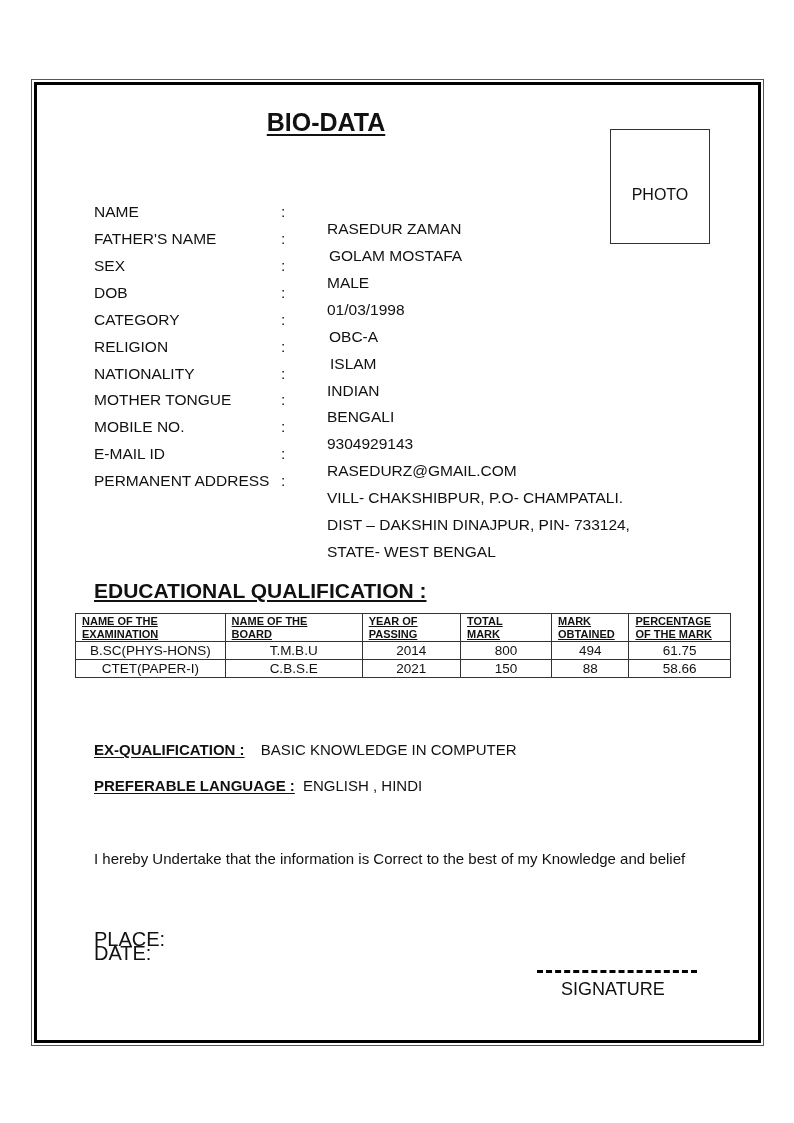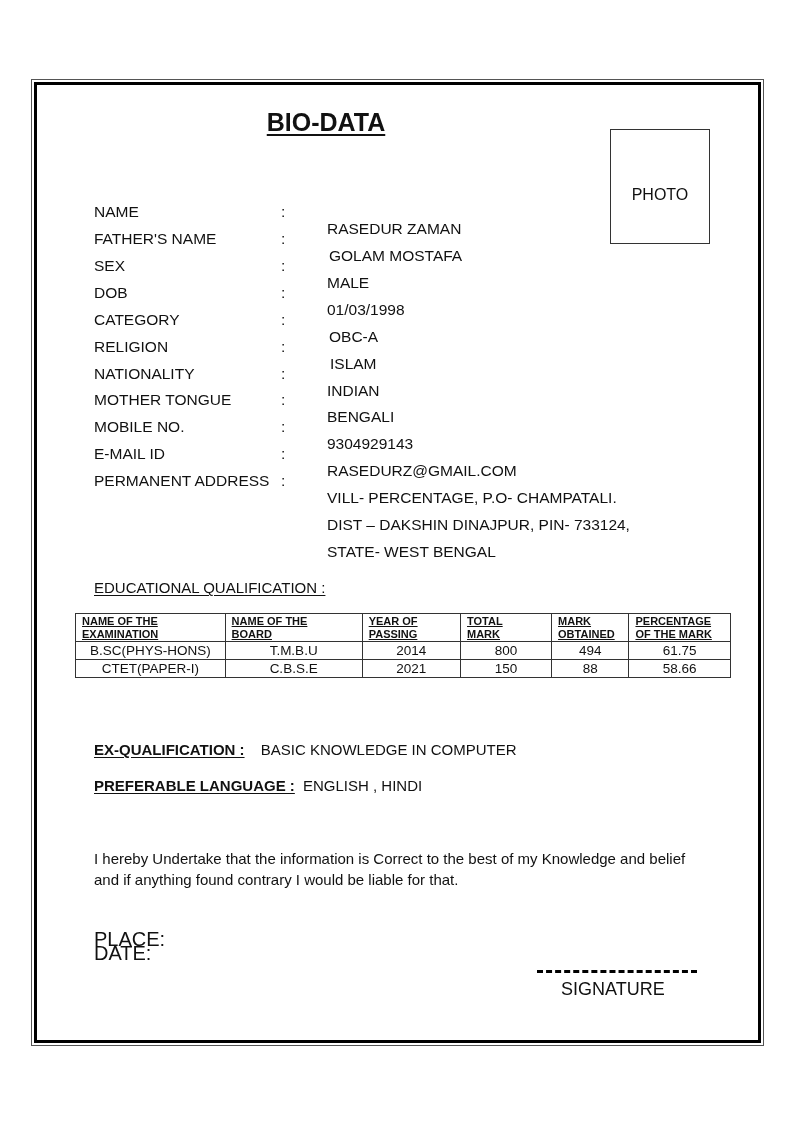--- a/index.html
+++ b/index.html
@@ -11,21 +11,21 @@
                  border: 3px solid #000; box-sizing: border-box; }
   .title { position: absolute; left: 0; width: 652px; top: 108px; text-align: center;
            font-weight: bold; font-size: 25px; text-decoration: underline; text-underline-offset: 3px; }
   .photo-box { position: absolute; left: 610px; top: 129px; width: 100px; height: 115px;
                border: 1px solid #333; box-sizing: border-box; }
   .photo-label { position: absolute; left: 0; right: 0; top: 56px; text-align: center; font-size: 16px; }
   .info-row { position: absolute; left: 94px; height: 20px; font-size: 15.5px; }
   .info-label { position: absolute; left: 0; white-space: nowrap; }
   .info-colon { position: absolute; left: 187px; }
   .info-value { position: absolute; left: 233px; white-space: nowrap; margin-top: 17px; }
-  .section-heading { position: absolute; left: 94px; font-weight: normal; font-size: 15px;
+  .section-heading { position: absolute; left: 94px; font-weight: bold; font-size: 21px;
                      text-decoration: underline; text-underline-offset: 2px; white-space: nowrap; }
   table.edu { position: absolute; left: 75px; top: 613px; width: 656px; border-collapse: collapse;
               font-size: 13.5px; }
   table.edu td, table.edu th { border: 1px solid #333; padding: 0 6px; height: 17px; line-height: 16px; }
   table.edu th { font-weight: bold; font-size: 11px; text-align: left; text-decoration: underline;
                  line-height: 13px; height: 27px; vertical-align: middle; }
   table.edu td { text-align: center; }
   .inline-line { position: absolute; left: 94px; font-size: 15px; white-space: nowrap; }
   .inline-line .h { font-weight: bold; text-decoration: underline; text-underline-offset: 2px; }
   .declaration { position: absolute; left: 94px; top: 848px; width: 640px; font-size: 15px; line-height: 21px; }
@@ -93,21 +93,21 @@
     <span class="info-value">9304929143</span>
   </div>
   <div class="info-row" style="top:445px">
     <span class="info-label">E-MAIL ID</span>
     <span class="info-colon">:</span>
     <span class="info-value">RASEDURZ@GMAIL.COM</span>
   </div>
   <div class="info-row" style="top:472px">
     <span class="info-label">PERMANENT ADDRESS</span>
     <span class="info-colon">:</span>
-    <span class="info-value">VILL- PERCENTAGE, P.O- CHAMPATALI.</span>
+    <span class="info-value">VILL- CHAKSHIBPUR, P.O- CHAMPATALI.</span>
   </div>
   <div class="info-row" style="top:499px">
     <span class="info-value">DIST – DAKSHIN DINAJPUR,  PIN- 733124,</span>
   </div>
   <div class="info-row" style="top:526px">
     <span class="info-value">STATE- WEST  BENGAL</span>
   </div>
 </div>
 
 <div class="section-heading" style="top:579px">EDUCATIONAL QUALIFICATION :</div>
@@ -154,19 +154,18 @@
   <span style="margin-left:12px">BASIC KNOWLEDGE IN COMPUTER</span>
 </div>
 
 <div class="inline-line" style="top:777px">
   <span class="h">PREFERABLE LANGUAGE :</span>
   <span style="margin-left:4px">ENGLISH , HINDI</span>
 </div>
 
 <div class="declaration">
   <div>I hereby Undertake that the information is Correct to the best of my Knowledge and belief</div>
-  <div>and if anything found contrary I would be liable for that.</div>
 </div>
 
 <div class="foot-label" style="top:942px">DATE:</div>
 <div class="foot-label" style="top:928px">PLACE:</div>
 <div class="sig-line"></div>
 <div class="sig-label">SIGNATURE</div>
 
 </body></html>

